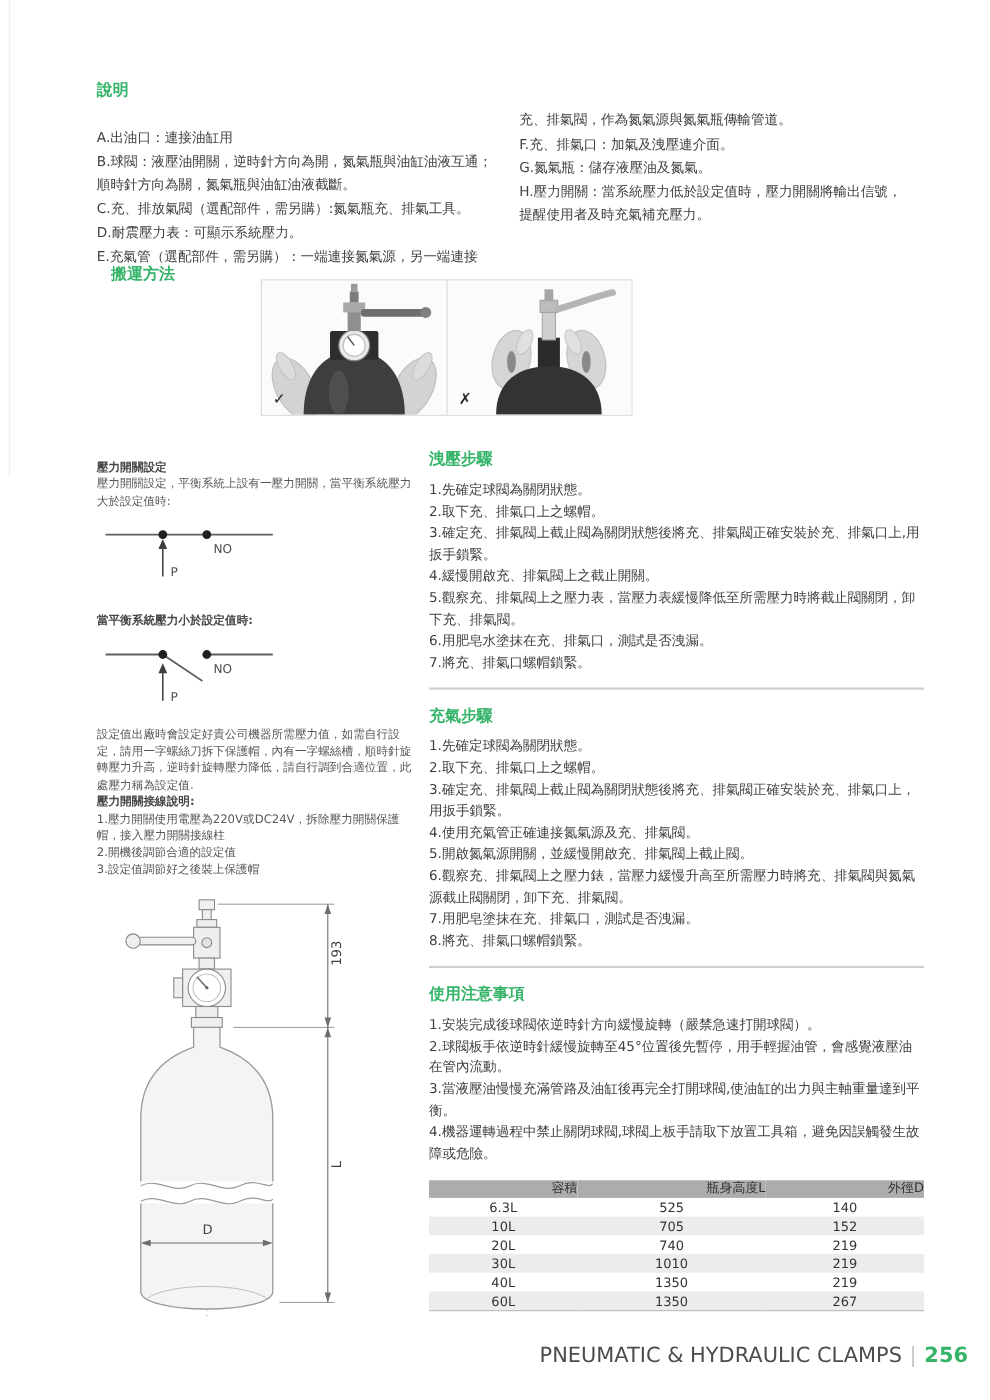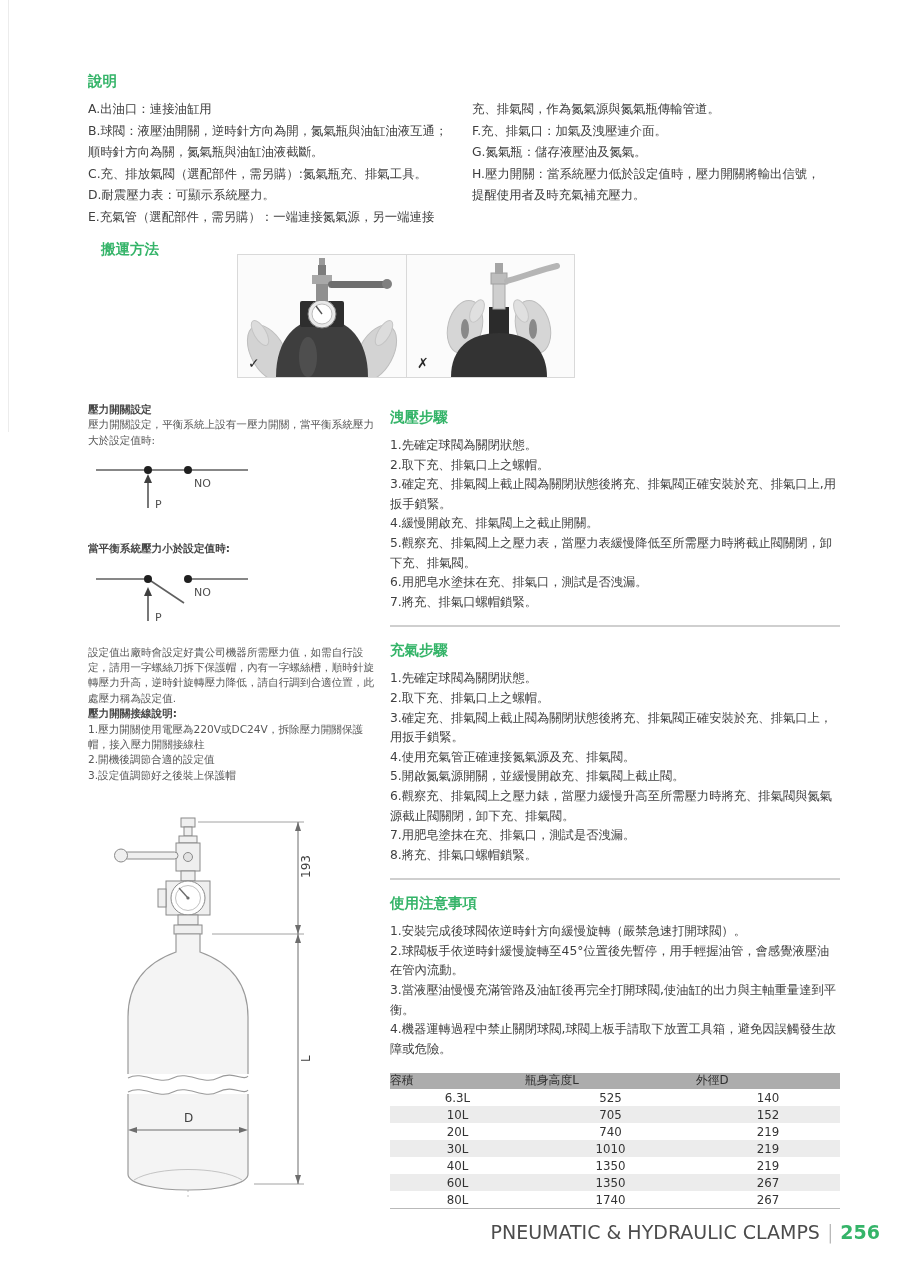--- a/index.html
+++ b/index.html
@@ -6,51 +6,51 @@
   html,body { background:#ffffff; }
   body { width:900px; height:1273px; position:relative; font-family:"DejaVu Sans", sans-serif; color:#404040; overflow:hidden; }
   .page { position:absolute; inset:0; background:#fff;padding-left:20px; }
   .edge-line { position:absolute; left:8px; top:0; width:1px; height:432px; background:#ececec; }
 
   .green-h { color:#35b469; font-size:14.5px; font-weight:bold; }
 
   
   .expl-heading { position:absolute; left:88px; top:72px; }
   .expl-col { position:absolute; top:98px; font-size:12.4px; line-height:21.6px; color:#3f3f3f; }
-  .expl-left { left:88px; width:392px; }
+  .expl-left { left:88px; width:392px;margin-top:16px; }
   .expl-right { left:472px; width:412px; }
 
   
   .carry-heading { position:absolute; left:101px; top:240px; }
   .photo-box { position:absolute; left:237px; top:254px; width:338px; height:124px; border:1px solid #d9d9d9; background:#fcfcfc; display:flex; }
   .photo-cell { position:relative; width:50%; height:100%; overflow:hidden; }
   .photo-cell + .photo-cell { border-left:1px solid #d9d9d9; }
   .photo-mark { position:absolute; left:10px; bottom:6px; font-size:14px; font-weight:bold; color:#2a2a2a; }
 
   
-  .switch-col { position:absolute; left:88px; top:402px; width:296px; font-size:10.6px; line-height:15.4px; color:#585858; }
+  .switch-col { position:absolute; left:88px; top:418px; width:296px; font-size:10.6px; line-height:15.4px; color:#585858; }
   .switch-col .bold { font-weight:bold; color:#474747; }
   .sw-svg { display:block; margin:6px 0 2px 4px; }
   .sw-label2 { margin-top:21px; }
   .sw-para { margin-top:12px; }
   .sw-wiring { }
 
   
   .cyl-wrap { position:absolute; left:98px; top:812px; }
 
   
   .main-col { position:absolute; left:390px; top:408px; width:450px; }
   .steps { margin-top:9px; font-size:12.3px; line-height:19.6px; color:#3f3f3f; }
   .divider { border:none; border-top:2px solid #cfcfcf; margin:13px 0 14px 0; }
   .main-col h3 { font-size:14.5px; }
   .h-space { margin-top:0; }
 
   
   table.spec { width:100%; border-collapse:collapse; margin-top:14px; font-size:11.8px; color:#333; }
-  table.spec th { background:#acacac; color:#2f2f2f; font-weight:normal; height:14px; text-align:left; }
+  table.spec th { background:#acacac; color:#2f2f2f; font-weight:normal; height:14px; text-align:right; }
   table.spec td { height:17px; text-align:center; }
   table.spec tbody tr:nth-child(even) { background:#ececec; }
   table.spec tbody tr:last-child td { border-bottom:1px solid #b9b9b9; }
   table.spec .c1 { width:30%; } table.spec .c2 { width:38%;margin-top:45px; } table.spec .c3 { width:32%; }
 
   
   .footer { position:absolute; top:1221px; right:20px; font-size:19px; color:#4c4c4c; }
   .footer .sep { color:#9a9a9a; margin:0 7px; font-weight:300; }
   .footer .pageno { color:#35b469; font-weight:bold; }
 </style>
@@ -276,25 +276,20 @@
         <tr>
             <td>40L</td>
             <td>1350</td>
             <td>219</td>
           </tr>
         <tr>
             <td>60L</td>
             <td>1350</td>
             <td>267</td>
           </tr>
-        <tr>
-            <td>80L</td>
-            <td>1740</td>
-            <td>267</td>
-          </tr>
       </tbody>
     </table>
   </div>
 
   <div class="footer">
     <span>PNEUMATIC &amp; HYDRAULIC CLAMPS</span><span class="sep">|</span><span class="pageno">256</span>
   </div>
 </div>
 
 </body></html>

